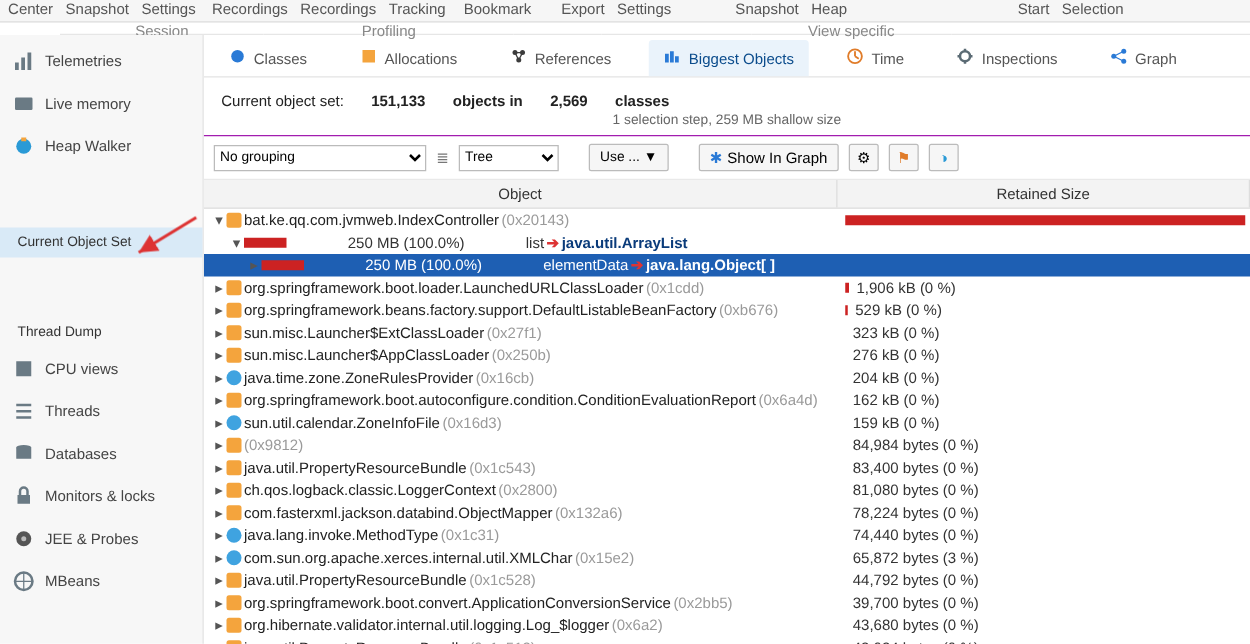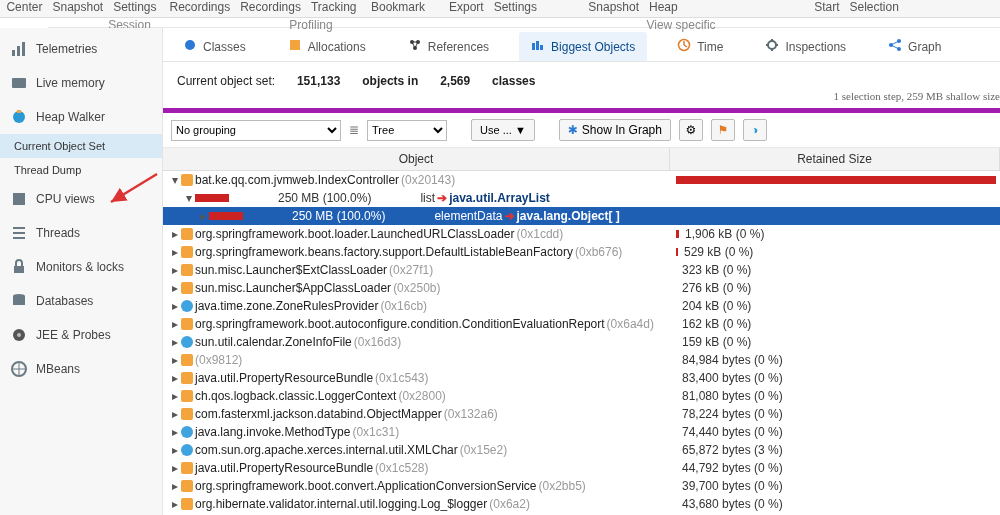--- a/index.html
+++ b/index.html
@@ -10,32 +10,32 @@
 .topbar .items { display: flex; gap: 10px; }
 
 .top2 { display: flex; height: 10px; font-size: 10px; color: #888; padding-left: 48px; }
 .top2 .seg { border-bottom: 1px solid #e6e6e6; text-align: center; }
 
 .main { display: flex; height: calc(515px - 18px); }
 
 .sidebar { width: 163px; background: #f7f7f7; border-right: 1px solid #e4e4e4; padding-top: 4px; }
 .sb-item { display: flex; align-items: center; gap: 8px; padding: 8px 10px; color: #444; cursor: pointer; }
 .sb-item .ic { width: 18px; height: 18px; display: flex; align-items: center; justify-content: center; }
-.sb-sub { padding: 6px 10px 6px 14px; color: #333; cursor: pointer; font-size: 11px; }
+.sb-sub { padding: 6px 10px 6px 14px; color: #333; cursor: pointer; font-size: 11px; margin-top: 48px; }
 .sb-sub.active { background: #d9eaf7; }
 
 .content { flex: 1; display: flex; flex-direction: column; overflow: hidden; }
 
 .tabs { display: flex; border-bottom: 1px solid #e4e4e4; padding: 4px 8px 0; gap: 18px; }
 .tab { display: flex; align-items: center; gap: 6px; padding: 6px 12px; color: #555; cursor: pointer; border-radius: 3px 3px 0 0; }
 .tab.active { background: #eaf3fb; color: #0b4c8c; }
 
 .heading { padding: 10px 14px 2px; font-size: 14px; color: #222; }
 .heading b { font-weight: 600; margin-left: 18px; }
-.subheading { text-align: right; font-size: 11px; color: #666; padding-bottom: 6px; border-bottom: 5px solid #a21caf; font-family: Liberation Serif, serif; }
+.subheading { text-align: center; font-size: 11px; color: #666; padding-bottom: 6px; border-bottom: 1px solid #a21caf; }
 
 .toolbar { display: flex; gap: 8px; padding: 6px 8px; align-items: center; border-bottom: 1px solid #e9e9e9; }
 .toolbar select { height: 21px; font-size: 11px; border: 1px solid #bbb; background: #fff; }
 .toolbar .sel-group { width: 170px; }
 .toolbar .sel-tree { width: 80px; }
 .btn { display: inline-flex; align-items: center; gap: 4px; height: 22px; padding: 0 8px; border: 1px solid #bbb; background: #f6f6f6; font-size: 11px; cursor: pointer; border-radius: 2px; }
 .iconbtn { width: 24px; justify-content: center; padding: 0; }
 
 .gridhead { display: flex; background: #f3f3f3; border-bottom: 1px solid #ddd; font-size: 11px; color: #333; }
 .gridhead .col { padding: 4px 8px; border-right: 1px solid #ddd; text-align: center; }
@@ -156,34 +156,34 @@
         <span class="ic">
           <svg width="18" height="18">
             <path d="M3 4h12M3 9h12M3 14h12" stroke="#6a7a84" stroke-width="2"></path>
           </svg>
         </span>
         <span>Threads</span>
       </div>
       <div class="sb-item">
         <span class="ic">
           <svg width="18" height="18">
+            <ellipse cx="9" cy="4" rx="6" ry="2" fill="#6a7a84"></ellipse>
+            <rect x="3" y="4" width="12" height="9" fill="#6a7a84"></rect>
+          </svg>
+        </span>
+        <span>Databases</span>
+      </div>
+      <div class="sb-item">
+        <span class="ic">
+          <svg width="18" height="18">
             <rect x="4" y="8" width="10" height="7" fill="#6a7a84"></rect>
             <path d="M6 8V5a3 3 0 016 0v3" fill="none" stroke="#6a7a84" stroke-width="2"></path>
           </svg>
         </span>
         <span>Monitors &amp; locks</span>
-      </div>
-      <div class="sb-item">
-        <span class="ic">
-          <svg width="18" height="18">
-            <ellipse cx="9" cy="4" rx="6" ry="2" fill="#6a7a84"></ellipse>
-            <rect x="3" y="4" width="12" height="9" fill="#6a7a84"></rect>
-          </svg>
-        </span>
-        <span>Databases</span>
       </div>
       <div class="sb-item">
         <span class="ic">
           <svg width="18" height="18">
             <circle cx="9" cy="9" r="6" fill="#555"></circle>
             <circle cx="9" cy="9" r="2" fill="#bbb"></circle>
           </svg>
         </span>
         <span>JEE &amp; Probes</span>
       </div>

